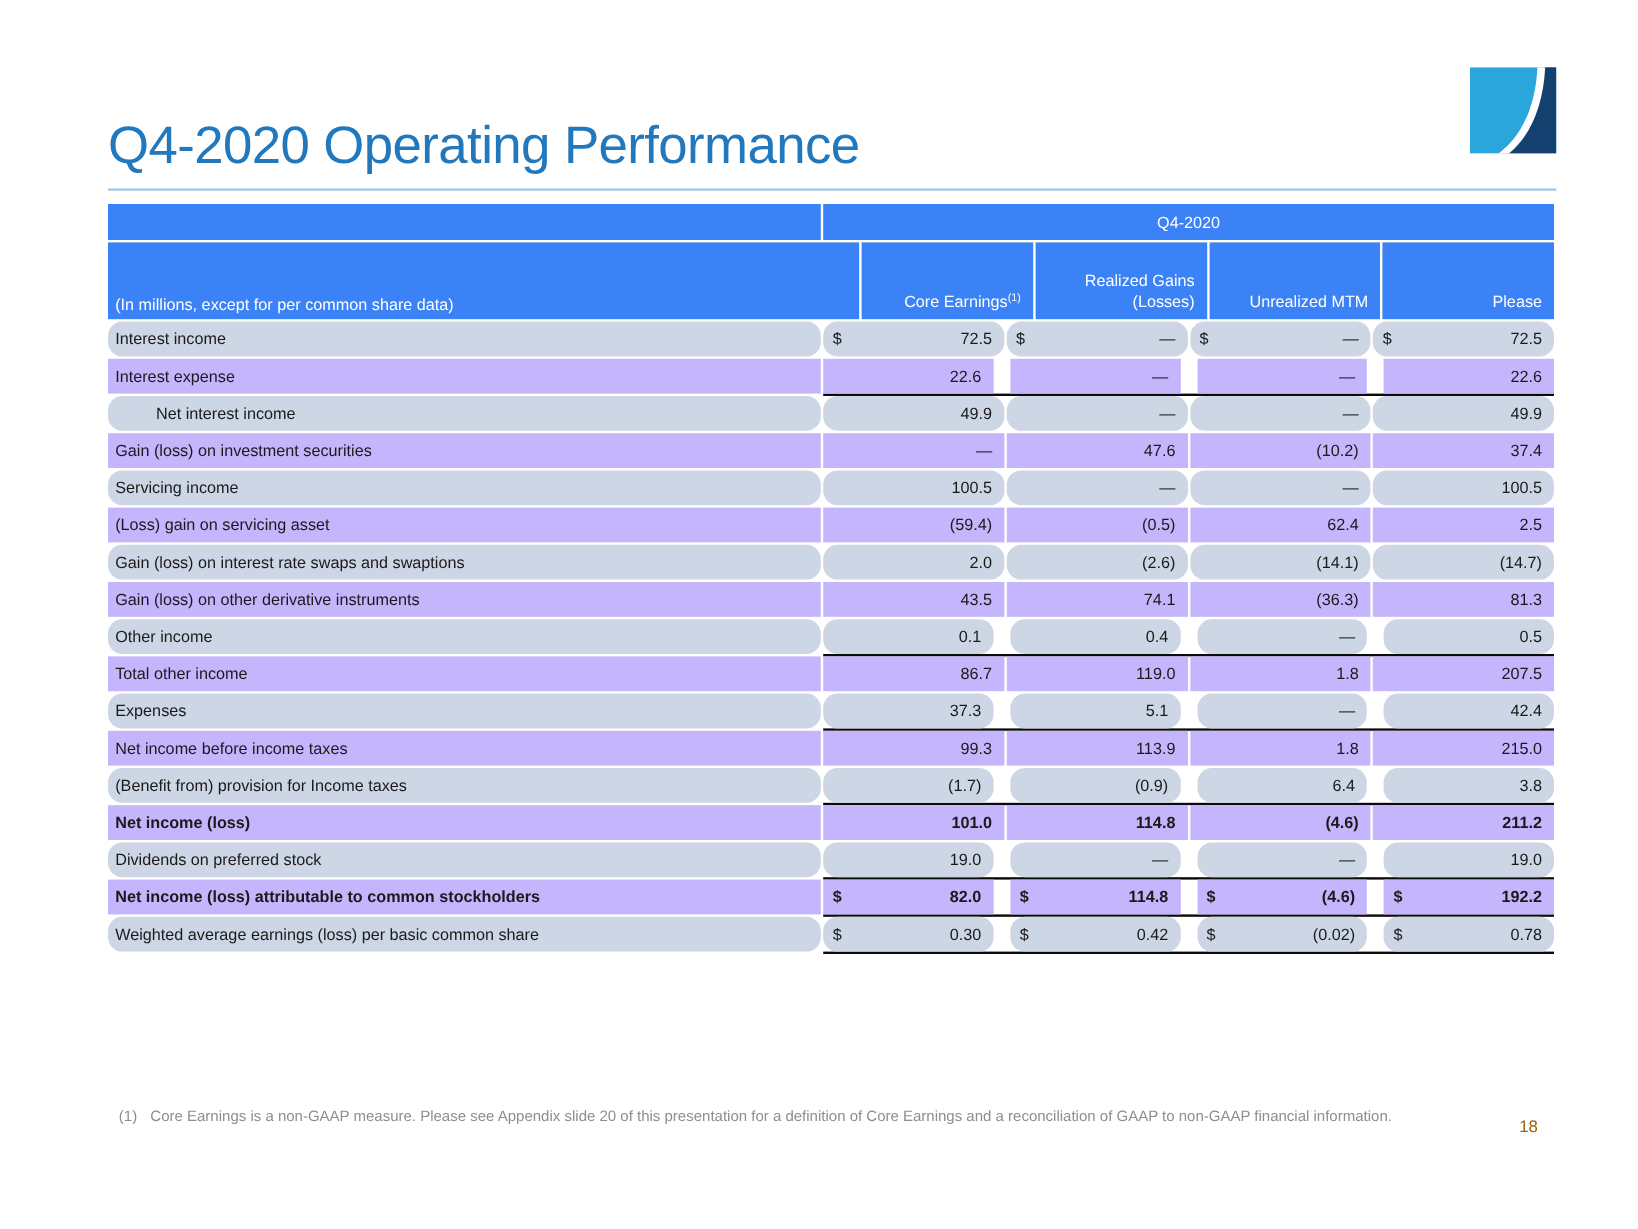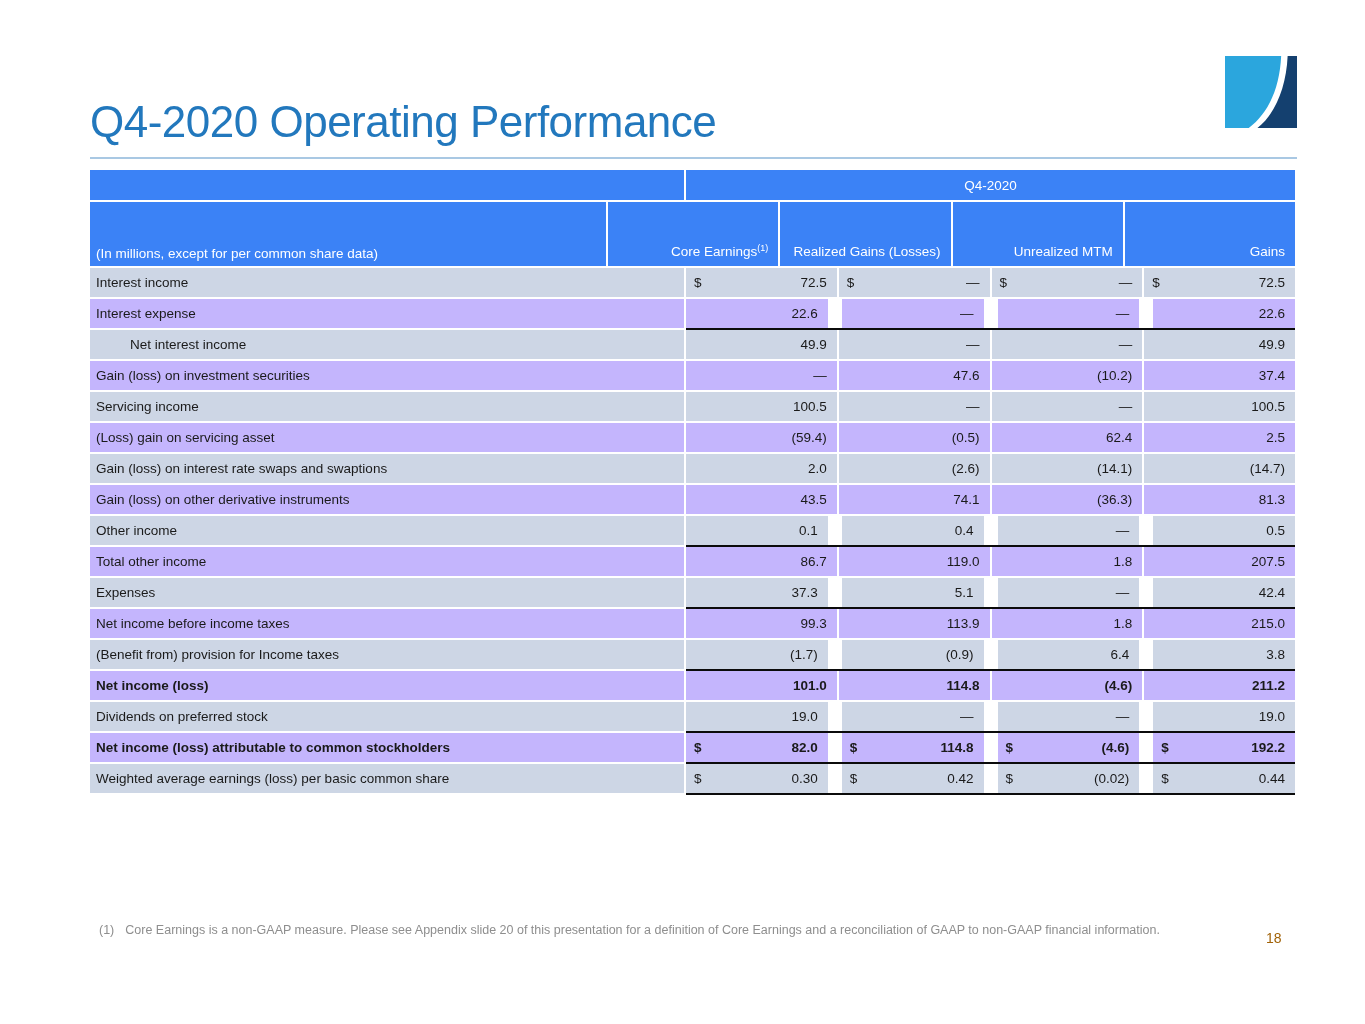--- a/index.html
+++ b/index.html
@@ -20,41 +20,41 @@
 
   .table-wrap { position:absolute; left:90px; top:170px; width:1205px; font-size:13.5px; }
 
   
   .hrow { display:flex; gap:2px; margin-bottom:2px; }
   .hcell { background:#3b82f6; color:#ffffff; box-sizing:border-box; }
   .hrow1 { height:30px; }
   .h-blank { width:594px; flex:none; }
   .h-group { flex:1; display:flex; align-items:center; justify-content:center; }
   .hrow2 { height:64px; }
-  .h-rowlabel { width:516px; flex:none; display:flex; align-items:flex-end; padding:0 20px 5px 6px; }
+  .h-rowlabel { width:626px; flex:none; display:flex; align-items:flex-end; padding:0 20px 5px 6px; }
   .h-col { flex:1; display:flex; align-items:flex-end; justify-content:flex-end; text-align:right; padding:0 10px 5px 6px; line-height:1.35; }
   .h-col sup { font-size:9px; line-height:1; }
 
   
   .trow { display:flex; gap:2px; margin-bottom:2px; align-items:flex-start; }
   .trow.underlined { margin-bottom:0; }
   .cell-label {
     width:594px; flex:none; height:29px; line-height:29px;
     padding-left:6px; box-sizing:border-box;
     white-space:nowrap; overflow:hidden;
   }
   .cell-label.indent { padding-left:40px; }
   .values { display:flex; gap:2px; flex:1; }
   .values.u { border-bottom:2px solid #0b0b0b;gap:14px; }
   .cell-val {
     flex:1; height:29px; box-sizing:border-box;
     display:flex; justify-content:space-between; align-items:center;
     padding:0 10px 0 8px;
   }
-  .dark  { background:#cdd6e5; }
+  .dark  { background:#cdd6e5;border-radius:12px; }
   .light { background:#c4b5fd; }
   .bold  { font-weight:bold; }
 
   
   .footnote {
     position:absolute; left:99px; top:921px; width:1125px;
     display:flex; gap:11px; color:#8e8e8e; font-size:12.5px; line-height:1.55;
   }
   .footnote .marker { flex:none; }
   .footnote .fn-text { max-width:1085px; }
@@ -78,21 +78,21 @@
     <div class="hcell h-blank"></div>
     <div class="hcell h-group">Q4-2020</div>
   </div>
   <div class="hrow hrow2">
     <div class="hcell h-rowlabel">(In millions, except for per common share data)</div>
     <div class="hcell h-col">
         <span><span>Core Earnings</span><sup>(1)</sup></span>
       </div>
     <div class="hcell h-col">Realized Gains (Losses)</div>
     <div class="hcell h-col">Unrealized MTM</div>
-    <div class="hcell h-col">Gains</div>
+    <div class="hcell h-col">Please</div>
   </div>
   <div id="tbody">
       <div class="trow">
         <div class="cell-label dark">Interest income</div>
         <div class="values">
           <div class="cell-val dark">
             <span>$</span>
             <span>72.5</span>
           </div>
           <div class="cell-val dark">
@@ -434,21 +434,21 @@
           <div class="cell-val dark">
             <span>$</span>
             <span>0.42</span>
           </div>
           <div class="cell-val dark">
             <span>$</span>
             <span>(0.02)</span>
           </div>
           <div class="cell-val dark">
             <span>$</span>
-            <span>0.44</span>
+            <span>0.78</span>
           </div>
         </div>
       </div>
     </div>
 </div>
 
 <div class="footnote">
   <span class="marker">(1)</span>
   <span class="fn-text">Core Earnings is a non-GAAP measure. Please see Appendix slide 20 of this presentation for a definition of Core Earnings and a reconciliation of GAAP to non-GAAP financial information.</span>
 </div>

